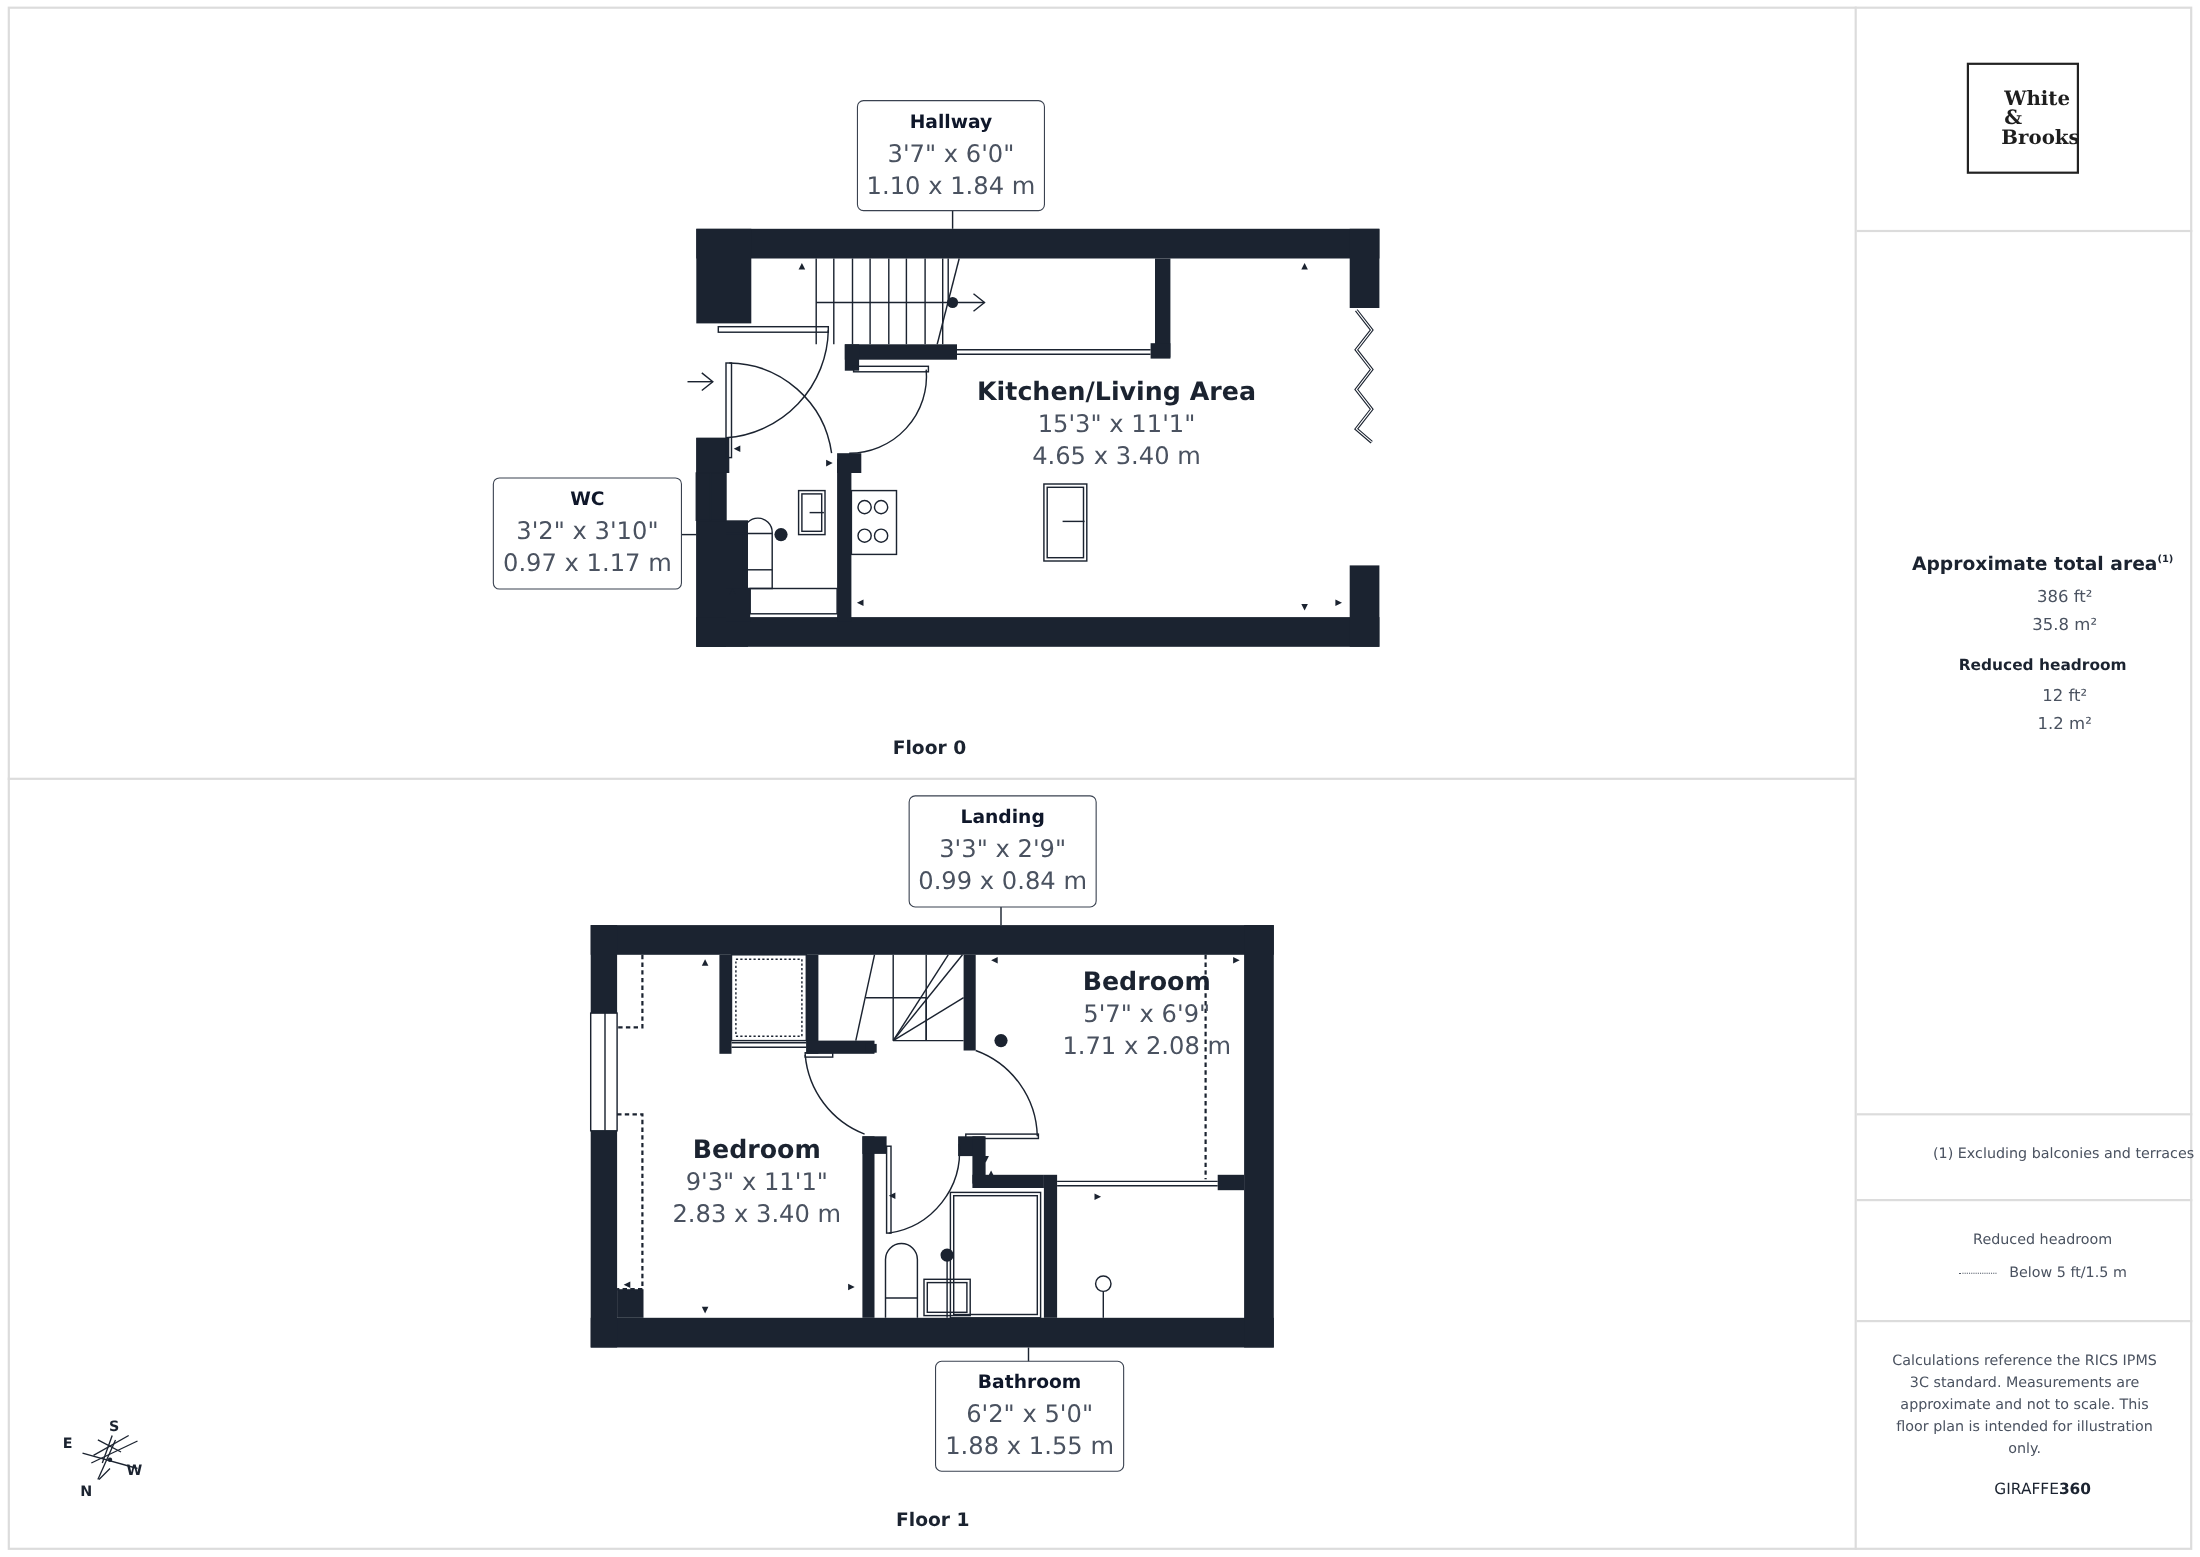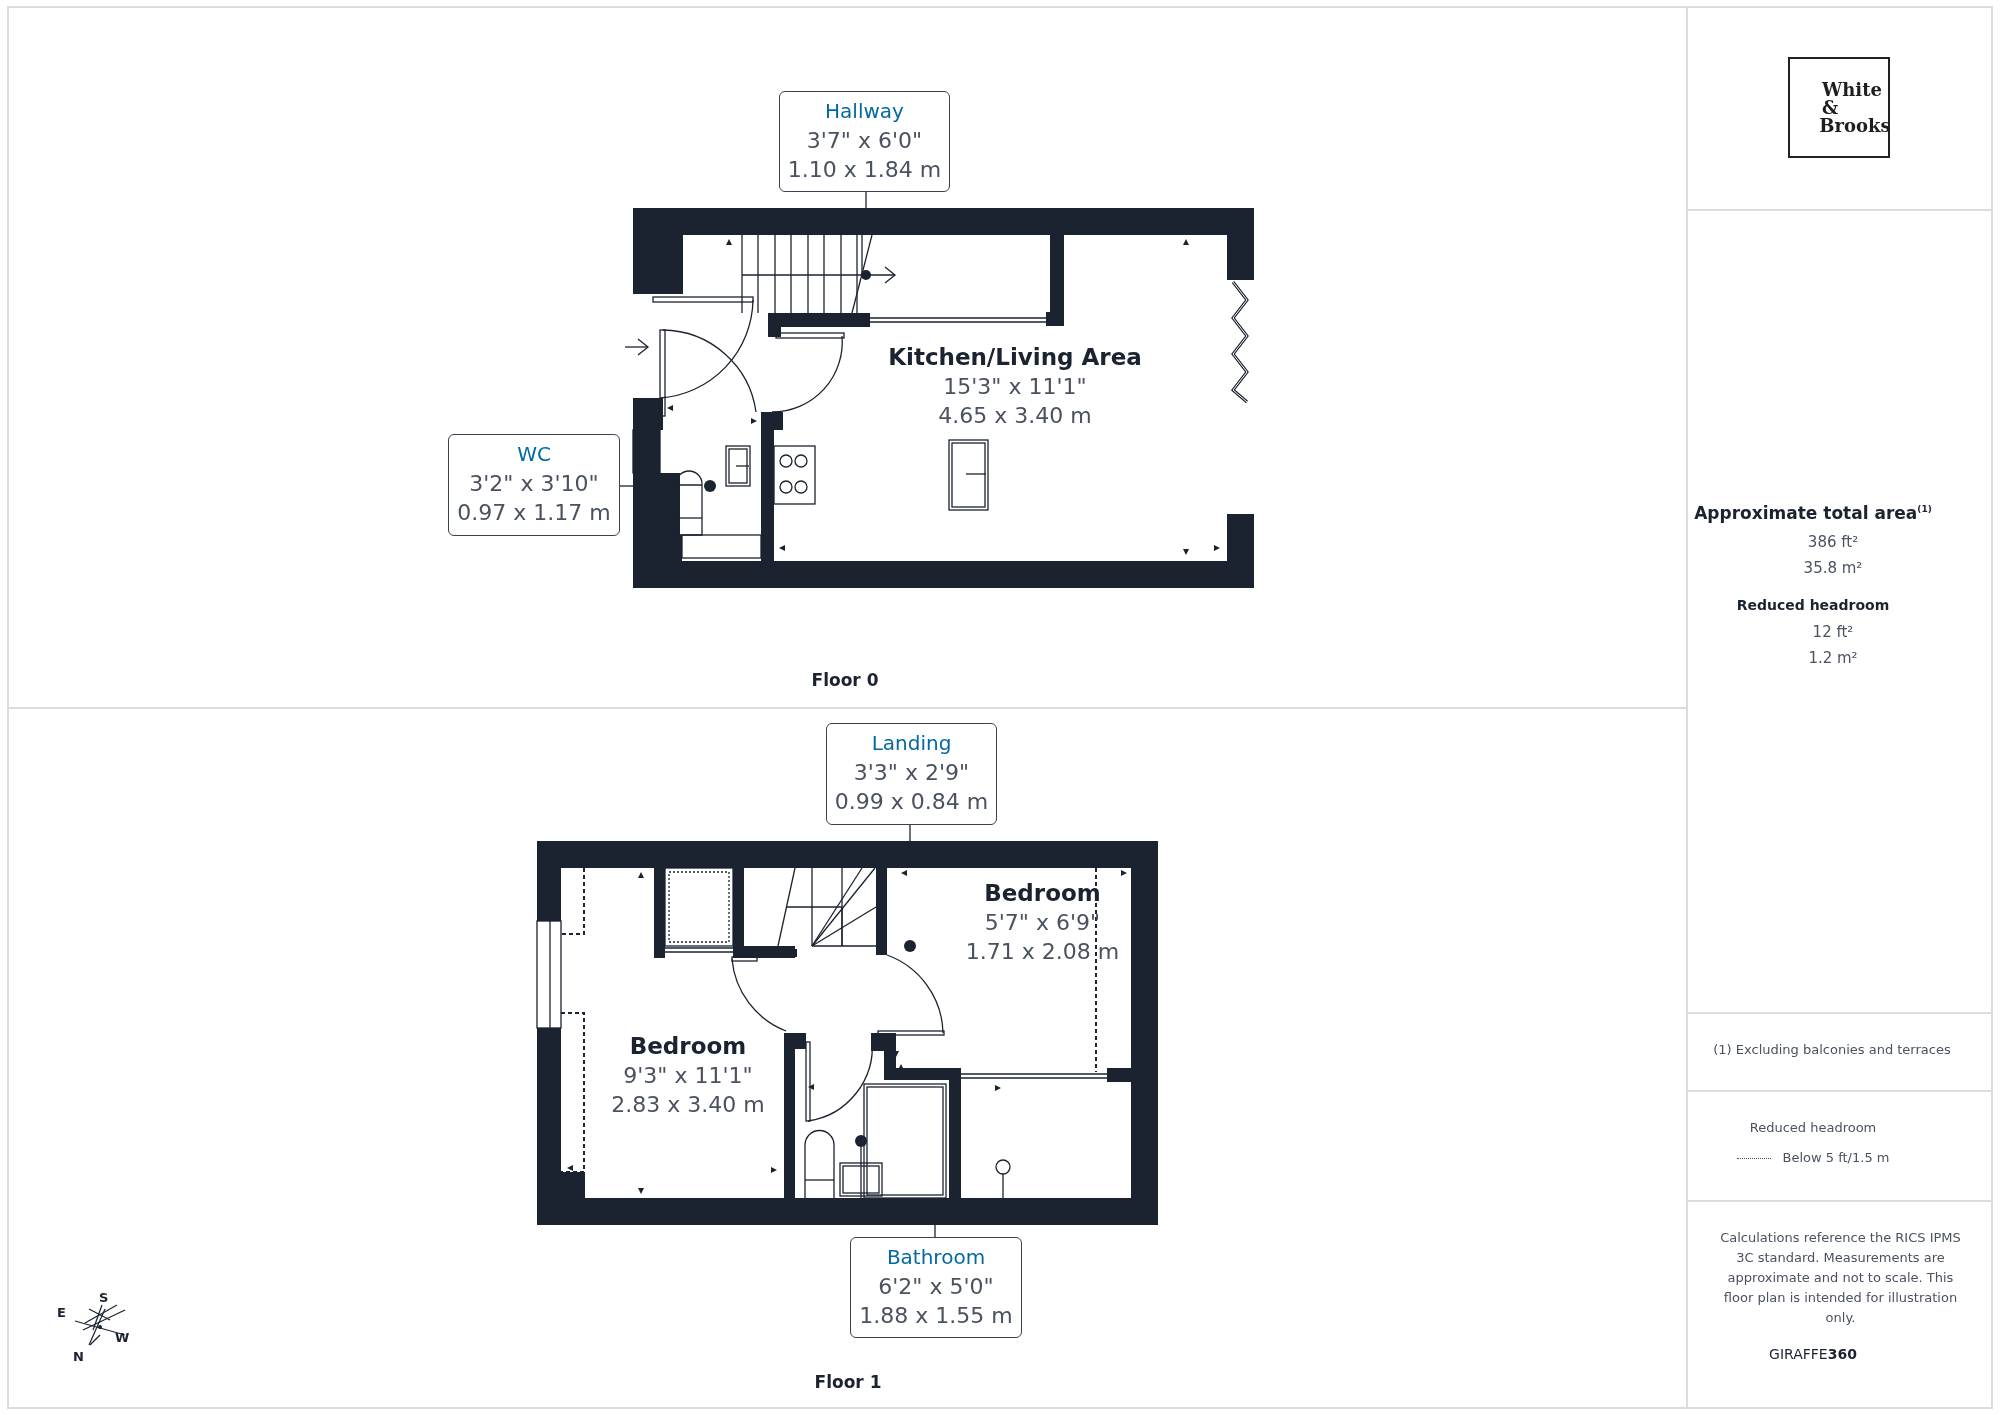--- a/index.html
+++ b/index.html
@@ -6,30 +6,30 @@
   body { width:2000px; height:1415px; position:relative; overflow:hidden;
          font-family:"DejaVu Sans", sans-serif; color:#1b2330; }
   .frame { position:absolute; left:7px; top:6px; width:1986px; height:1403px;
            border:2px solid #dcdcdc; box-sizing:border-box; }
   .vdiv { position:absolute; left:1686px; top:6px; width:2px; height:1403px; background:#dcdcdc; }
   .hdiv-floor { position:absolute; left:7px; top:707px; width:1680px; height:2px; background:#dcdcdc; }
   .side-div { position:absolute; left:1688px; width:305px; height:2px; background:#dcdcdc; }
   .plan { position:absolute; left:0; top:0; }
   .label-box { position:absolute; background:#fff; border:1.5px solid #3a4250; border-radius:6px;
                text-align:center; box-sizing:border-box; }
-  .label-box .name { font-weight:normal; font-size:20px; color:#0369a1; line-height:30px; margin-top:4px; }
+  .label-box .name { font-weight:bold; font-size:17px; color:#0f172a; line-height:30px; margin-top:4px; }
   .label-box .dim { font-size:22px; color:#4a5260; line-height:29px; }
   .room-text { position:absolute; text-align:center; }
   .room-text .name { font-weight:bold; font-size:23px; color:#1b2330; line-height:30px; }
   .room-text .dim { font-size:22px; color:#4a5260; line-height:29px; }
   .floor-label { position:absolute; font-weight:bold; font-size:17px; color:#1b2330; width:200px; text-align:center; }
   .logo { position:absolute; left:1788px; top:57px; width:102px; height:101px; border:2px solid #222;
           box-sizing:border-box; display:flex; flex-direction:column; align-items:center; justify-content:center;
           font-family:"DejaVu Serif", serif; font-weight:bold; font-size:18px; line-height:18px; color:#1e1e1e;padding-left:32px; }
-  .side-text { position:absolute; left:1688px; width:250px; text-align:center; }
+  .side-text { position:absolute; left:1732px; width:250px; text-align:center; }
   .area-title { font-weight:bold; font-size:17px; color:#1b2330; }
   .area-val { font-size:15px; color:#4a5260;padding-left:40px; }
   .sub-title { font-weight:bold; font-size:14px; color:#1b2330; }
   .note { font-size:13px; color:#4a5260; line-height:20px; }
   .compass-letter { position:absolute; font-weight:bold; font-size:13px; color:#1b2330; }
   sup { font-size:9px; }
 </style>
 </head>
 <body>
 

